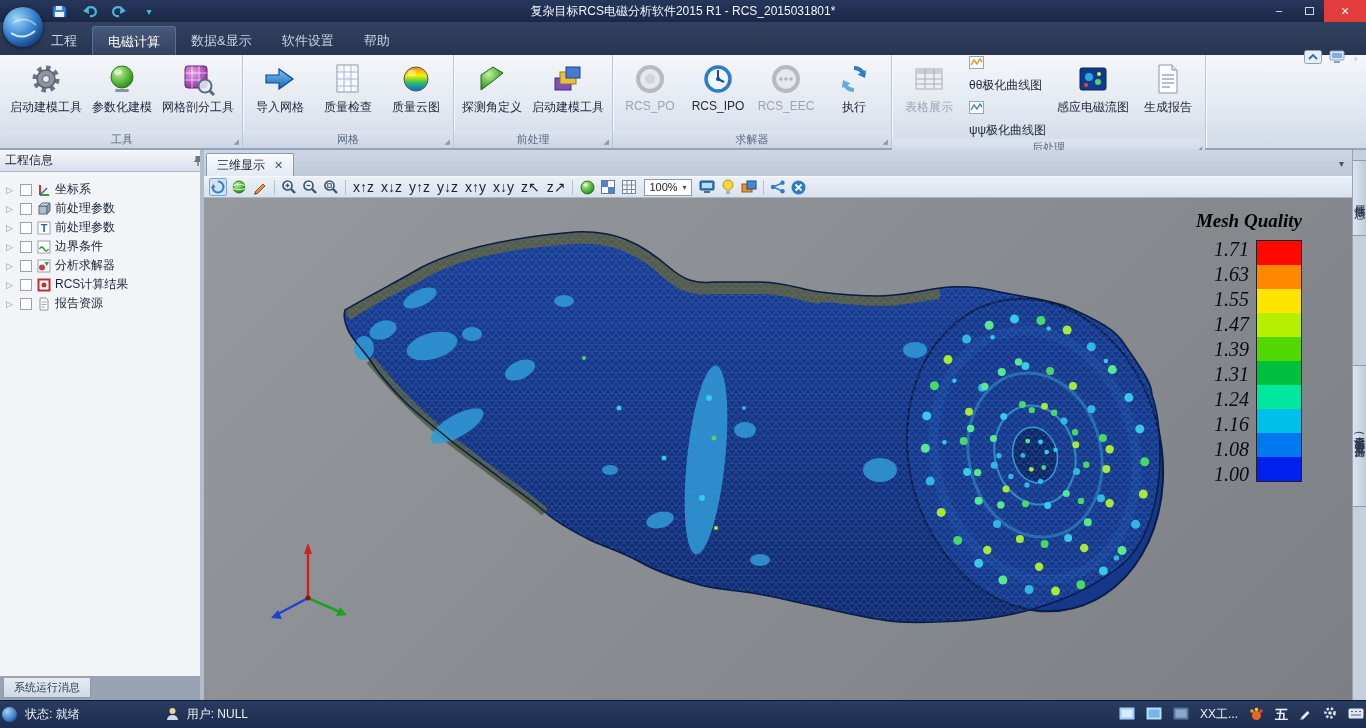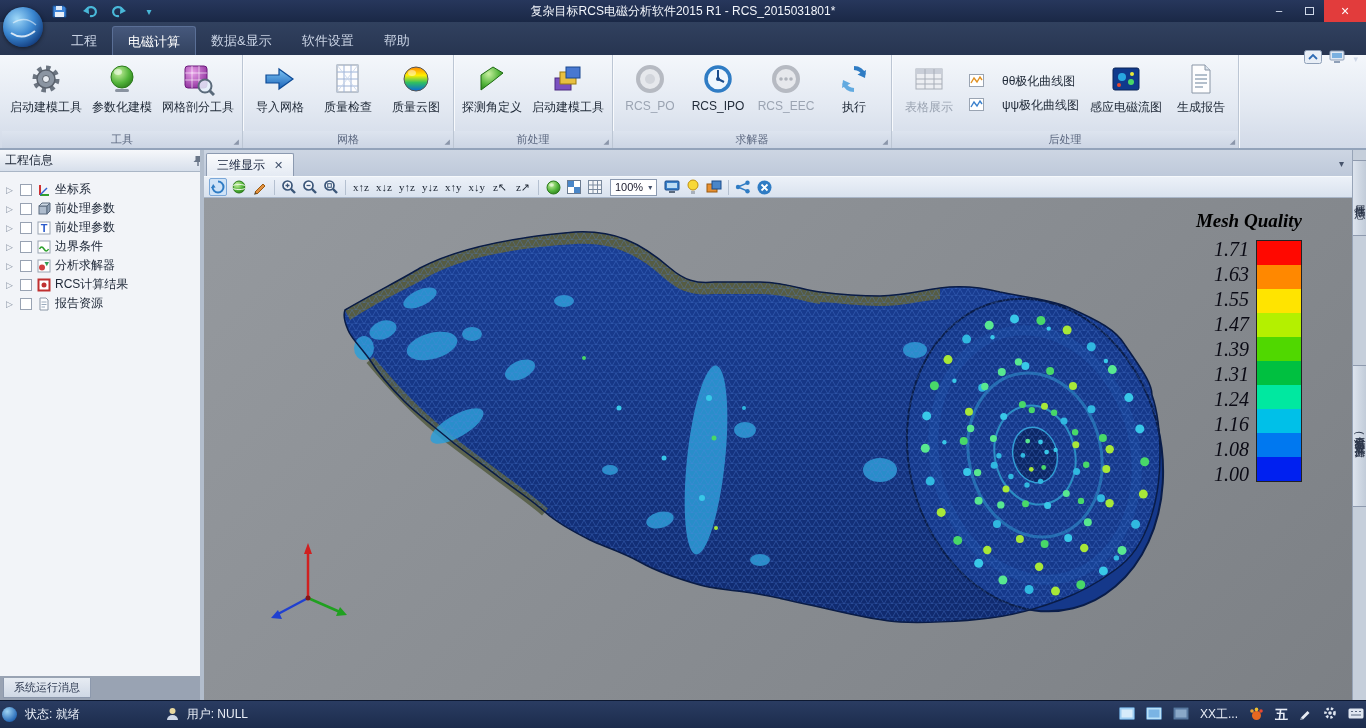--- a/index.html
+++ b/index.html
@@ -13,38 +13,38 @@
 .qbtn{width:18px;height:16px;display:flex;align-items:center;justify-content:center;}
 .qdrop{color:#49b8d8;font-size:10px;}
 .title-text{position:absolute;left:0;right:0;text-align:center;font-size:12px;color:#f2f5fb;pointer-events:none;}
 .winbtns{margin-left:auto;display:flex;height:22px;z-index:6;}
 .winbtn{width:30px;height:22px;display:flex;align-items:center;justify-content:center;color:#cfd8e8;font-size:13px;}
 .winbtn .maxglyph{width:9px;height:8px;border:1.5px solid #cfd8e8;}
 .winbtn.close{width:42px;background:#e23c3c;color:#fff;font-size:14px;}
 .app-logo{position:absolute;left:3px;top:7px;width:40px;height:40px;border-radius:50%;background:radial-gradient(circle at 35% 30%,#9fd8f8,#3a86d0 45%,#123c7e 80%,#0a2450);z-index:8;box-shadow:0 1px 4px rgba(0,0,0,.55);overflow:hidden;}
 
 
-.tabrow{position:absolute;left:0;top:22px;width:100%;height:33px;background:linear-gradient(#31415f,#273551);display:flex;align-items:flex-end;padding-left:56px;z-index:3;}
+.tabrow{position:absolute;left:0;top:22px;width:100%;height:33px;background:linear-gradient(#31415f,#273551);display:flex;align-items:flex-end;padding-left:36px;z-index:3;}
 .mtab{height:29px;line-height:29px;padding:0 15px;font-size:13px;color:#c9d3e4;}
 .mtab.active{background:linear-gradient(#46587c,#32425f);color:#fff;border:1px solid #5a6f96;border-bottom:none;border-radius:3px 3px 0 0;}
 .tabrow-right{position:absolute;right:8px;top:28px;display:flex;align-items:center;gap:7px;}
 .tabrow-right .dd{color:#cdd6e6;font-size:9px;}
 
 
 .ribbon{position:absolute;left:0;top:55px;width:100%;height:95px;background:linear-gradient(#f4f7fb,#e3e9f2 55%,#d2dae8);border-bottom:2px solid #93a3ba;display:flex;align-items:stretch;padding-left:2px;}
 .rgroup{display:flex;flex-direction:column;border-right:1px solid #bcc6d4;box-shadow:1px 0 0 #f8fafd;}
 .rbody{flex:1;display:flex;align-items:stretch;padding:1px 3px 0;}
 .rbtn{min-width:68px;display:flex;flex-direction:column;align-items:center;justify-content:flex-start;padding:3px 5px 0;}
 .ricon{height:40px;display:flex;align-items:center;justify-content:center;}
 .rtext{font-size:12px;color:#222c3a;white-space:nowrap;}
 .rbtn.disabled .rtext{color:#9ba4b2;}
 .glabel{height:17px;line-height:16px;text-align:center;font-size:11px;color:#5c6880;position:relative;background:linear-gradient(#dde4ef,#ccd5e4);}
 .glauncher{position:absolute;right:3px;bottom:3px;font-size:7px;color:#8b96aa;line-height:1;}
 .rstack{display:flex;flex-direction:column;justify-content:center;gap:7px;padding:0 6px;}
-.rsmall{display:flex;align-items:flex-end;gap:18px;font-size:12px;color:#222c3a;white-space:nowrap;}
+.rsmall{display:flex;align-items:flex-start;gap:5px;font-size:12px;color:#222c3a;white-space:nowrap;flex-direction:column;}
 
 
 .leftpanel{position:absolute;left:0;top:150px;width:231px;height:550px;background:#eef1f6;border-right:1px solid #98a5b8;display:flex;flex-direction:column;}
 .lp-header{height:22px;background:linear-gradient(#f6f8fb,#d7dfeb);border-bottom:1px solid #aab6c6;display:flex;align-items:center;padding:0 5px;color:#1c2636;}
 .lp-title{flex:1;font-size:12px;}
 .lp-hbtn{width:18px;height:16px;display:flex;align-items:center;justify-content:center;color:#45506a;font-size:11px;}
 .tree{flex:1;padding-top:8px;background:#f2f4f8;overflow:hidden;}
 .trow{height:19px;display:flex;align-items:center;gap:4px;padding-left:6px;}
 .texp{width:10px;color:#8a94a4;font-size:9px;}
 .tcheck{width:12px;height:12px;border:1px solid #98a2b2;background:#fff;}
@@ -58,21 +58,21 @@
 
 .main{position:absolute;left:204px;top:150px;width:1148px;height:550px;display:flex;flex-direction:column;}
 .doctabs{height:26px;background:linear-gradient(#cdd6e3,#bec9da);display:flex;align-items:flex-end;padding-left:2px;position:relative;}
 .dtab{display:flex;align-items:center;gap:9px;height:23px;padding:0 10px;background:linear-gradient(#fafbfd,#e4eaf3);border:1px solid #8c9ab0;border-bottom:none;border-radius:2px 2px 0 0;font-size:12px;color:#14203a;}
 .dtab-close{color:#41506a;font-size:11px;}
 .dtabs-dd{position:absolute;right:8px;bottom:7px;color:#46536b;font-size:10px;}
 .vptoolbar{height:22px;background:linear-gradient(#ecf1f8,#d9e2ee);border-top:1px solid #f6f9fc;border-bottom:1px solid #a9b6c8;display:flex;align-items:center;gap:3px;padding:0 5px;}
 .tbtn{min-width:18px;height:18px;display:flex;align-items:center;justify-content:center;border-radius:2px;}
 .tbtn.active{background:#cfe3f7;border:1px solid #7aa7d8;}
 .tsep{width:1px;height:15px;background:#b4c0d0;margin:0 2px;}
-.viewbtn{font-size:11px;padding:0 2px;color:#1a2330;min-width:20px;font-family:Liberation Serif, serif;}
+.viewbtn{font-size:14px;padding:0 2px;color:#1a2330;min-width:20px;}
 .zoomcombo{display:flex;align-items:center;background:#fff;border:1px solid #8c9ab0;height:17px;padding:0 4px;gap:5px;font-size:11px;color:#223;margin:0 3px;}
 .zoomcombo .dd{font-size:8px;color:#44506a;}
 .viewport{position:relative;flex:1;background:linear-gradient(135deg,#95999e,#84888d 70%,#7c8085);overflow:hidden;}
 .viewport svg.scene{position:absolute;inset:0;}
 
 
 .legend{position:absolute;top:12px;right:50px;}
 .legend-title{font-family:"Liberation Serif","DejaVu Serif",serif;font-style:italic;font-weight:bold;font-size:19px;color:#000;text-align:center;margin-bottom:5px;white-space:nowrap;}
 .legend-body{display:flex;align-items:flex-start;justify-content:flex-end;}
 .legend-values{display:flex;flex-direction:column;margin-right:7px;}

